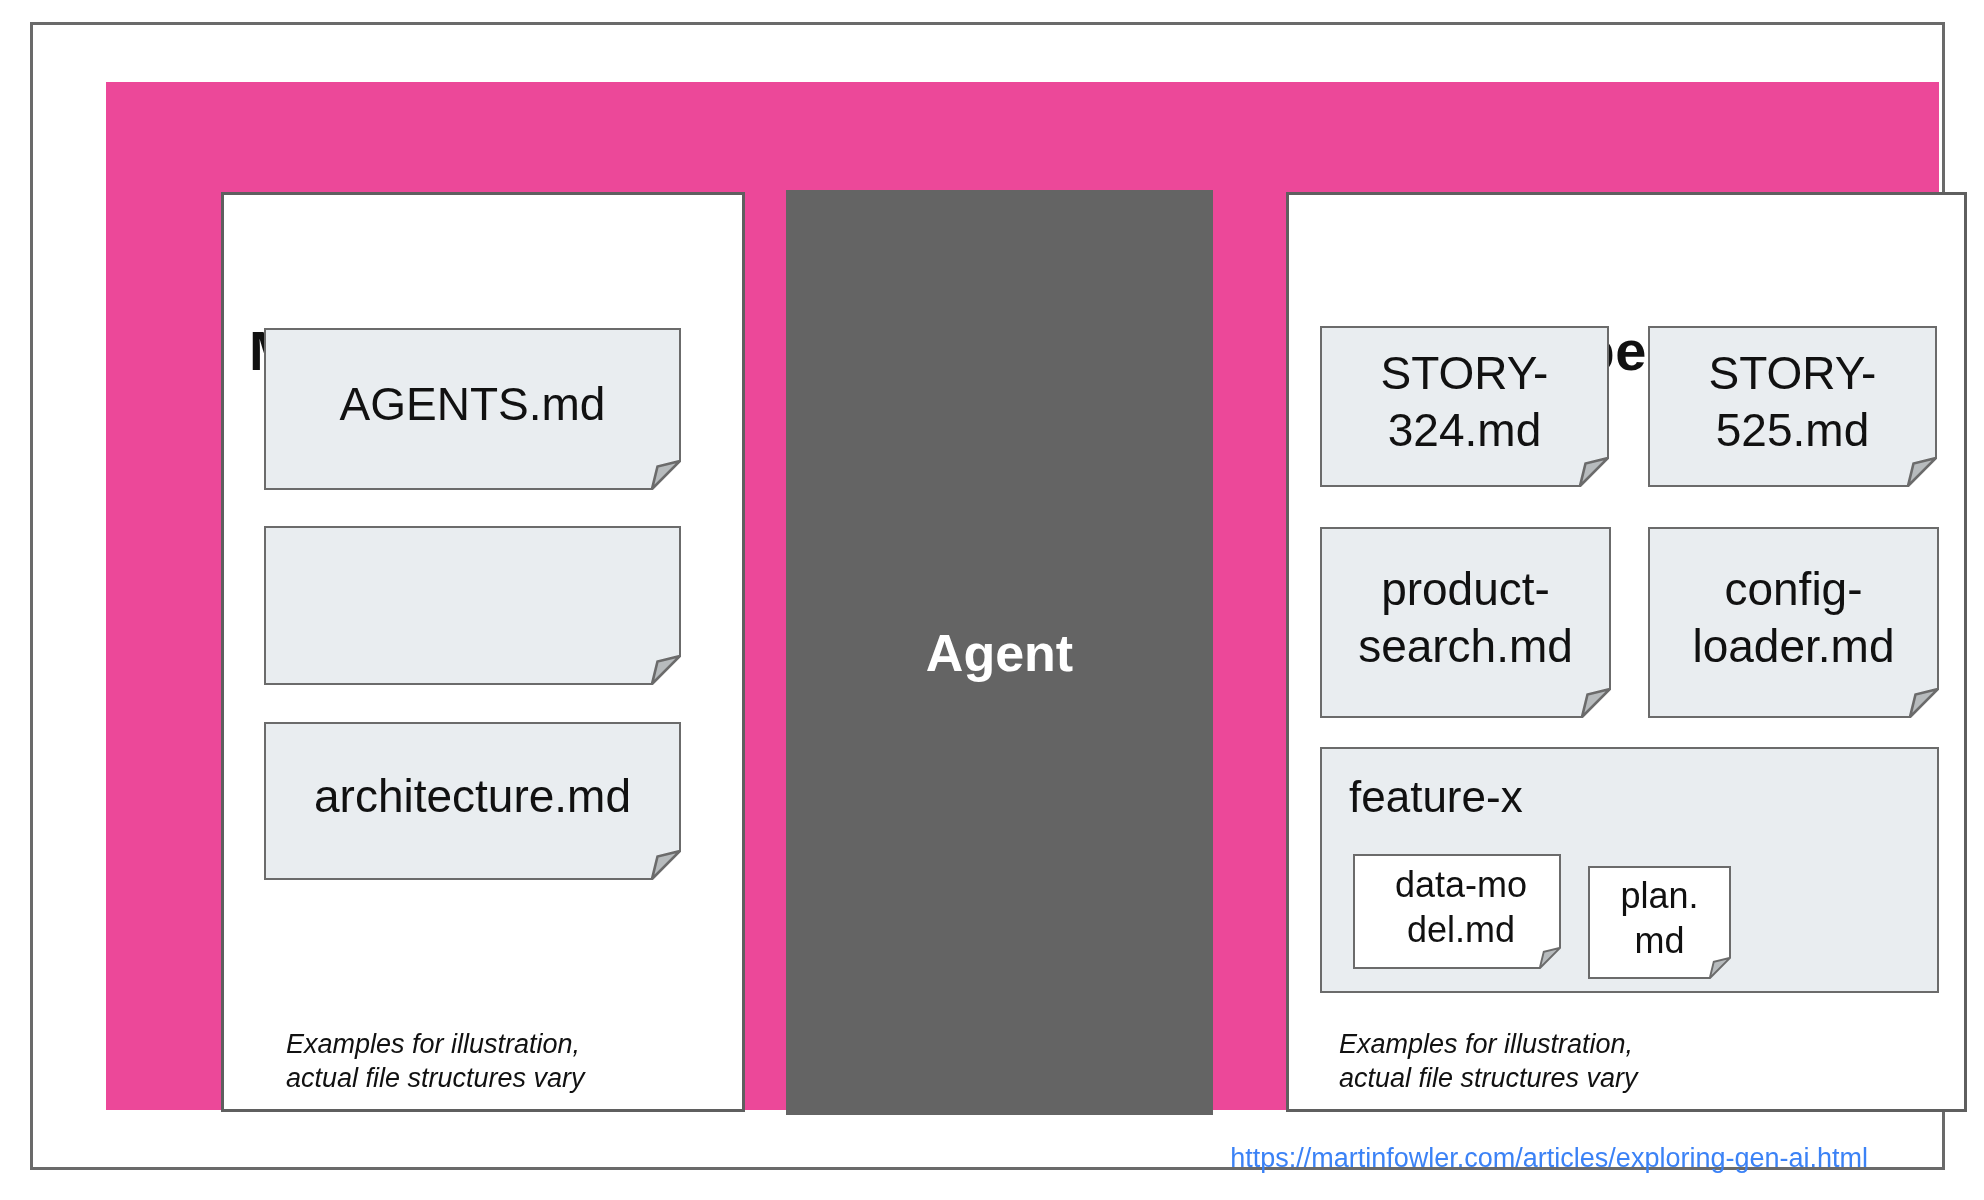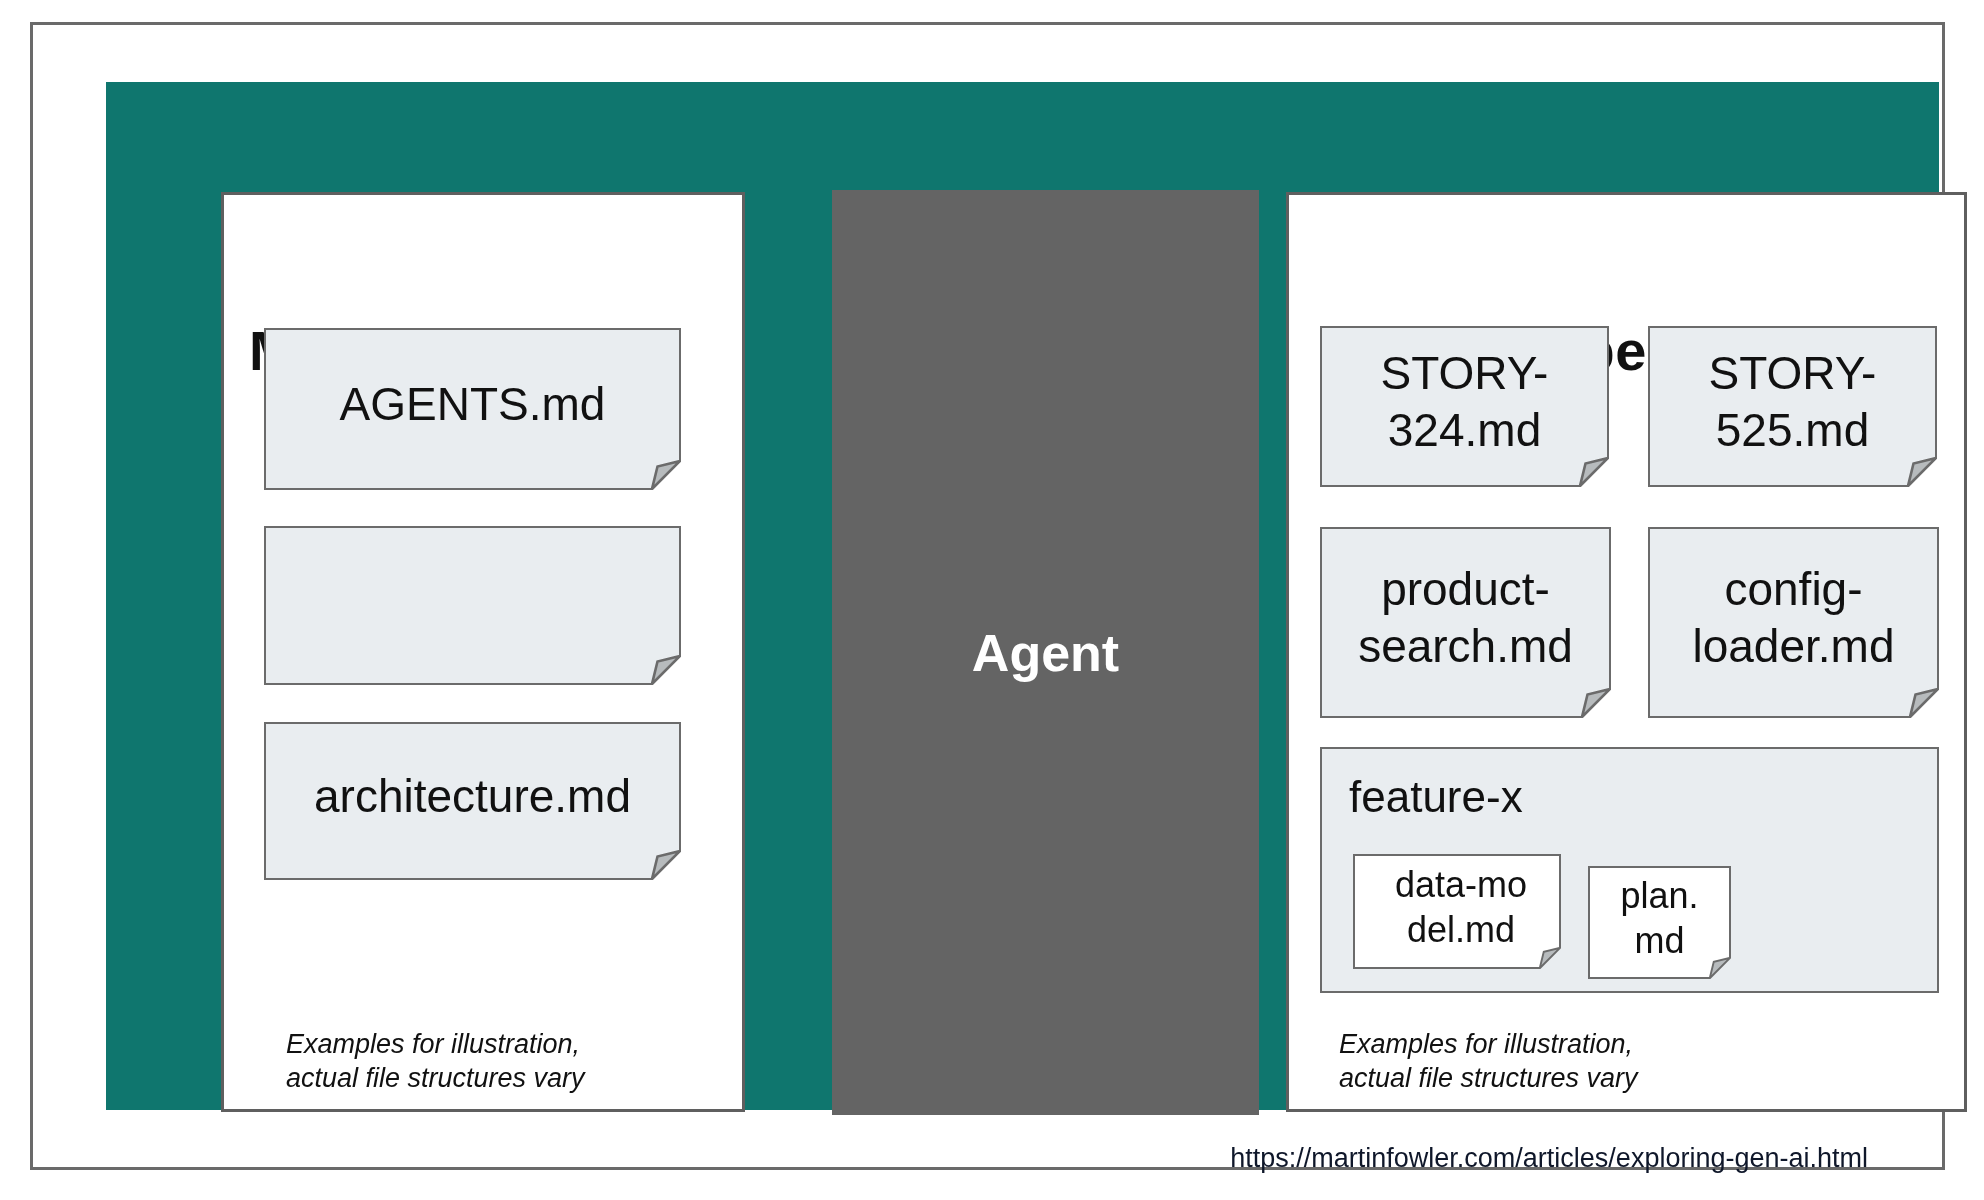--- a/index.html
+++ b/index.html
@@ -2,32 +2,32 @@
 <html><head>
 <meta charset="utf-8">
 <style>
   html,body{margin:0;padding:0;background:#ffffff;}
   *{box-sizing:border-box;}
   body{font-family:"Liberation Sans", sans-serif;color:#111;}
   #stage{position:relative;width:1984px;height:1200px;background:#ffffff;overflow:hidden;}
 
   .outer-frame{position:absolute;left:30px;top:22px;width:1915px;height:1148px;
     background:#ffffff;border:3px solid #6a6a6a;}
-  .canvas{position:absolute;left:73px;top:57px;width:1833px;height:1028px;background:#0f766e;}
+  .canvas{position:absolute;left:73px;top:57px;width:1833px;height:1028px;background:#ec4899;}
 
   .panel{position:absolute;background:#ffffff;border:3px solid #5f5f5f;}
   .panel-memory{left:115px;top:110px;width:524px;height:920px;}
   .panel-specs{left:1180px;top:110px;width:681px;height:920px;}
 
   .panel-title{position:absolute;top:128px;left:0;right:0;font-size:56px;font-weight:bold;
     line-height:1;letter-spacing:0.5px;}
   .panel-memory .panel-title{left:25px;text-align:left;}
   .panel-specs .panel-title{text-align:center;}
 
-  .agent-box{position:absolute;left:726px;top:108px;width:427px;height:925px;background:#646464;
+  .agent-box{position:absolute;left:680px;top:108px;width:427px;height:925px;background:#646464;
     display:flex;align-items:center;justify-content:center;}
   .agent-label{color:#ffffff;font-size:52px;font-weight:bold;}
 
   .note{position:absolute;background:#e9edf0;border:2px solid #6b6b6b;
     display:flex;align-items:center;justify-content:center;--outer:#ffffff;}
   .note-label{text-align:center;font-size:46px;line-height:1.22;padding-bottom:10px;}
   .note-line{display:block;}
 
   
   .note-agents{left:40px;top:133px;width:417px;height:162px;}
@@ -50,21 +50,21 @@
   .note-contracts{left:441px;top:101px;width:143px;height:115px;}
 
   .fold{position:absolute;right:-2px;bottom:-2px;display:block;}
   .fold-mask{fill:var(--outer,#ffffff);stroke:none;}
   .fold-flap{fill:#b7bbbd;stroke:#6b6b6b;stroke-width:2.6;stroke-linejoin:miter;}
 
   .caption{position:absolute;font-style:italic;font-size:27px;line-height:34px;}
   .panel-memory .caption{left:62px;top:832px;}
   .panel-specs .caption{left:50px;top:832px;}
 
-  .source-url{position:absolute;right:74px;top:1120px;font-size:27px;color:#0f172a;line-height:1;}
+  .source-url{position:absolute;right:74px;top:1120px;font-size:27px;color:#3b82f6;line-height:1;}
 </style>
 </head>
 <body>
 
 <div id="stage">
   <div class="outer-frame">
     <div class="canvas">
 
       <div class="panel panel-memory">
         <div class="panel-title">Memory bank</div>

